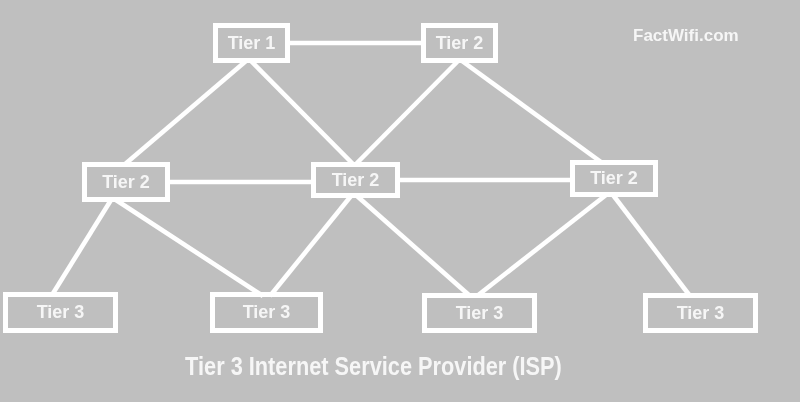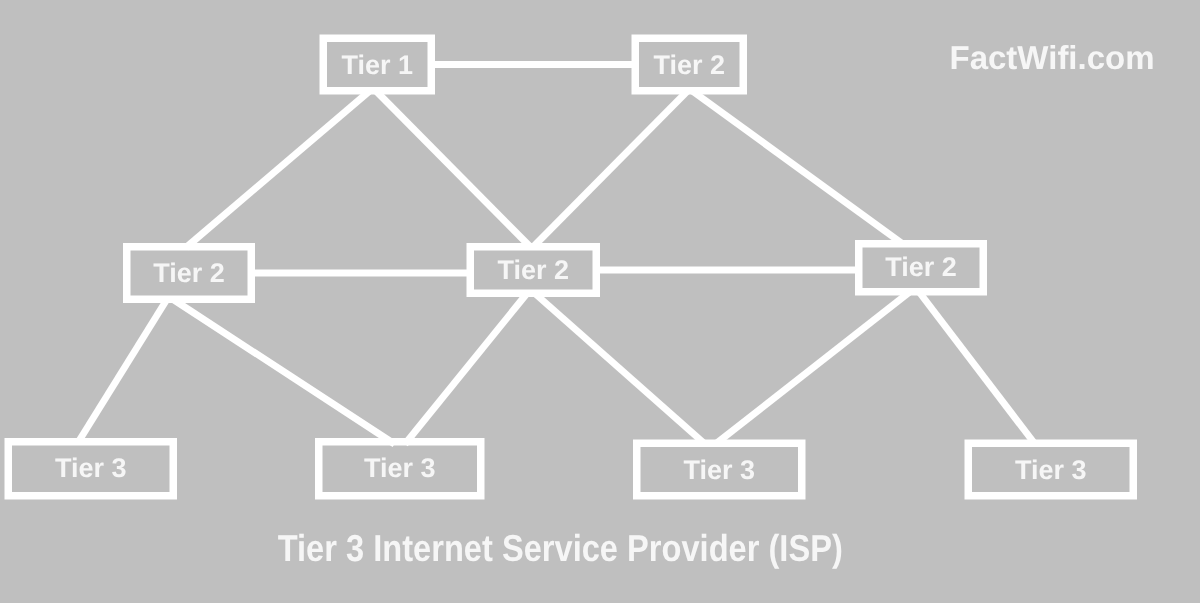--- a/index.html
+++ b/index.html
@@ -66,21 +66,21 @@
     transform-origin: 50% 50%;
     white-space: nowrap;
   }
 
   .watermark {
     position: absolute;
     left: 633px;
     top: 26px;
     color: var(--text);
     font-weight: bold;
-    font-size: 22px;
+    font-size: 17px;
     white-space: nowrap;
   }
 </style>
 </head>
 <body>
 
 <div class="stage">
 
   <svg class="wires" viewBox="0 0 800 402">
     <line class="edge" x1="288" y1="43" x2="423" y2="43"></line>

